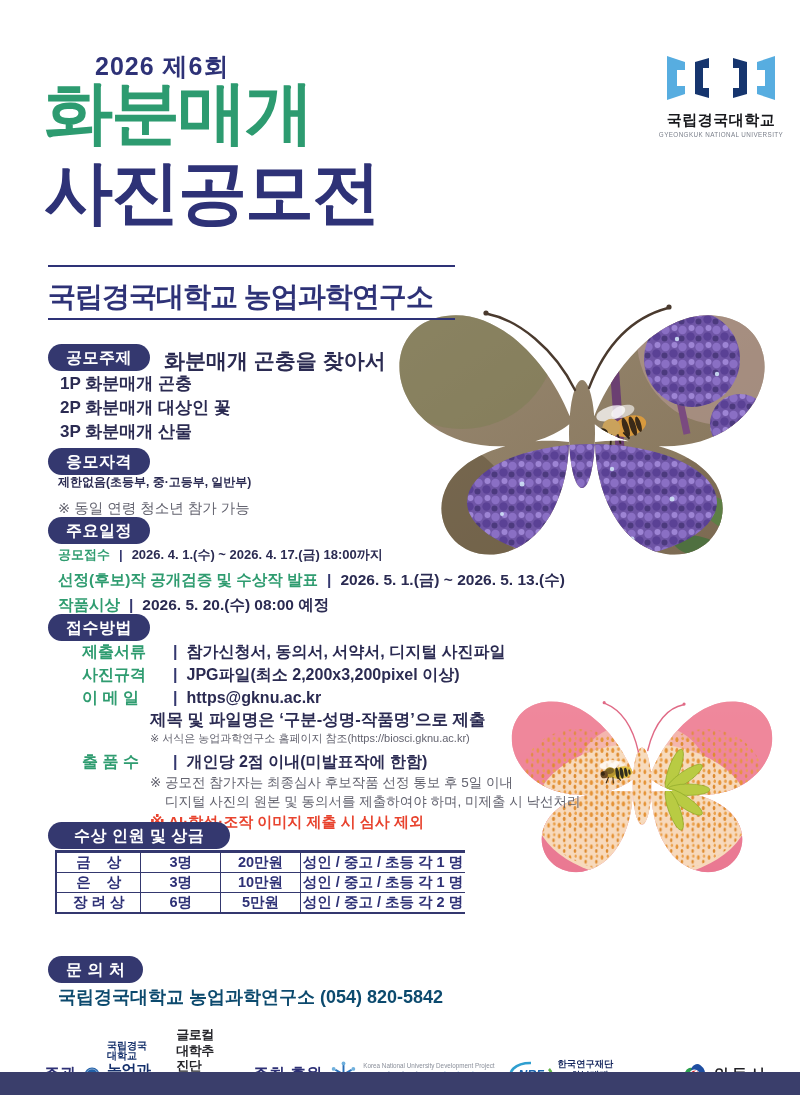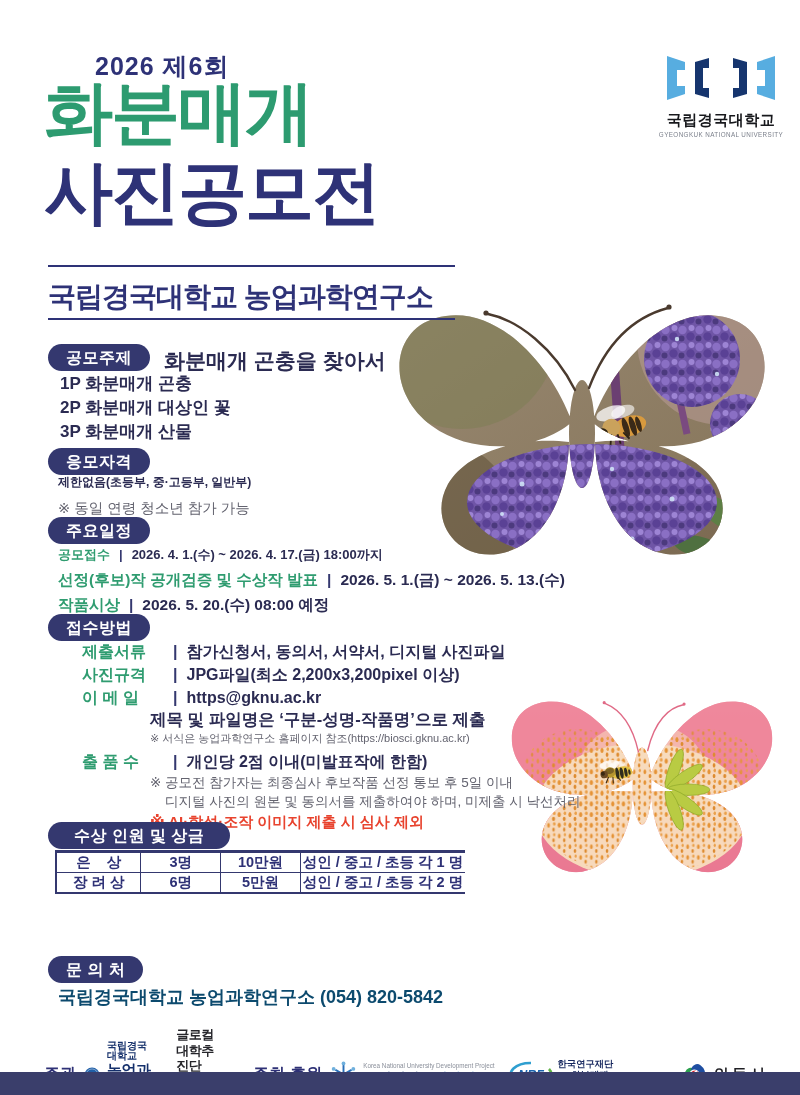--- a/index.html
+++ b/index.html
@@ -257,20 +257,26 @@
     <div class="badge" style="top:822px;padding:4px 26px;">수상 인원 및 상금</div>
     <table class="awards">
       <colgroup>
           <col style="width:85px">
           <col style="width:80px">
           <col style="width:80px">
           <col style="width:165px">
         </colgroup>
       <tbody>
         <tr>
+          <td>금    상</td>
+          <td>3명</td>
+          <td>20만원</td>
+          <td>성인 / 중고 / 초등 각 1 명</td>
+        </tr>
+        <tr>
           <td>은    상</td>
           <td>3명</td>
           <td>10만원</td>
           <td>성인 / 중고 / 초등 각 1 명</td>
         </tr>
         <tr>
           <td>장 려 상</td>
           <td>6명</td>
           <td>5만원</td>
           <td>성인 / 중고 / 초등 각 2 명</td>

